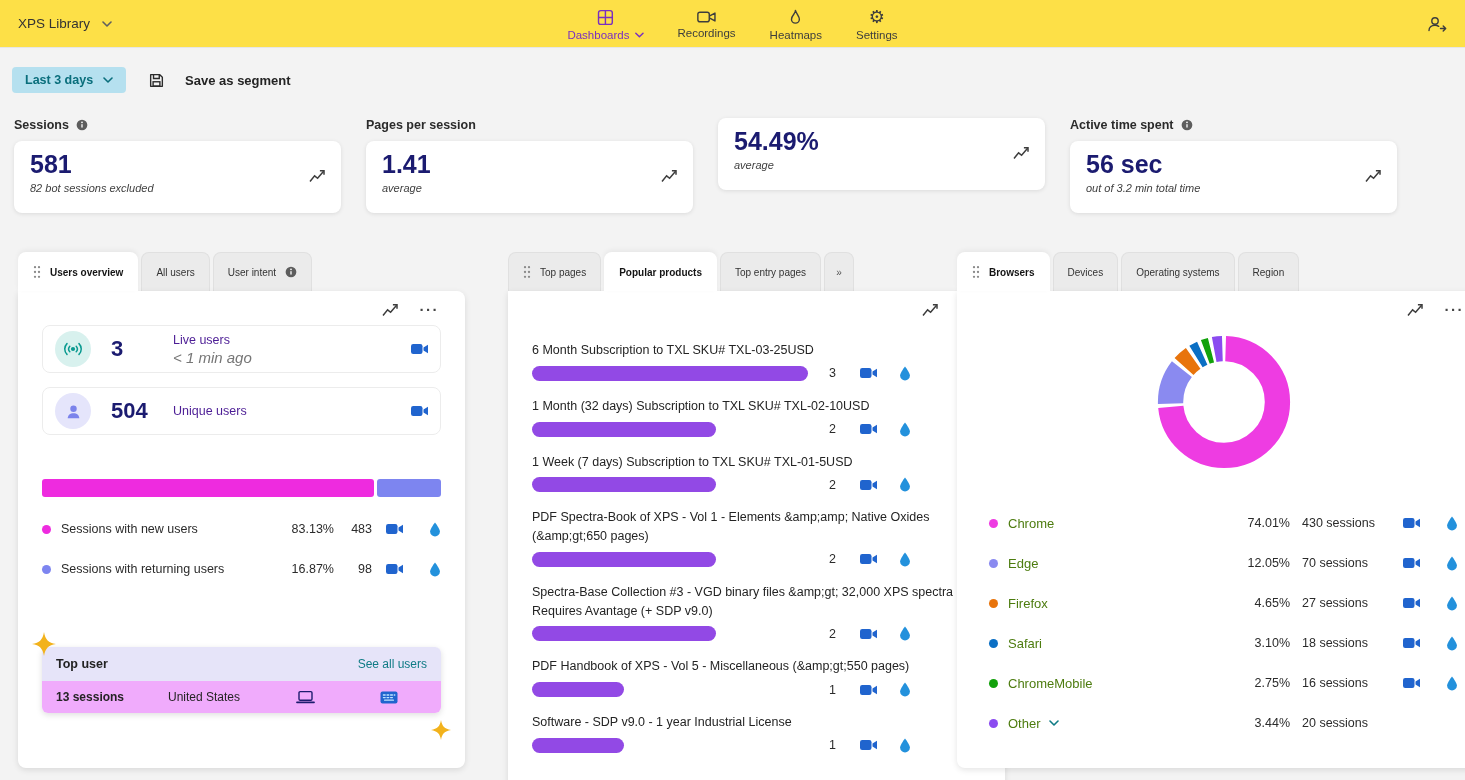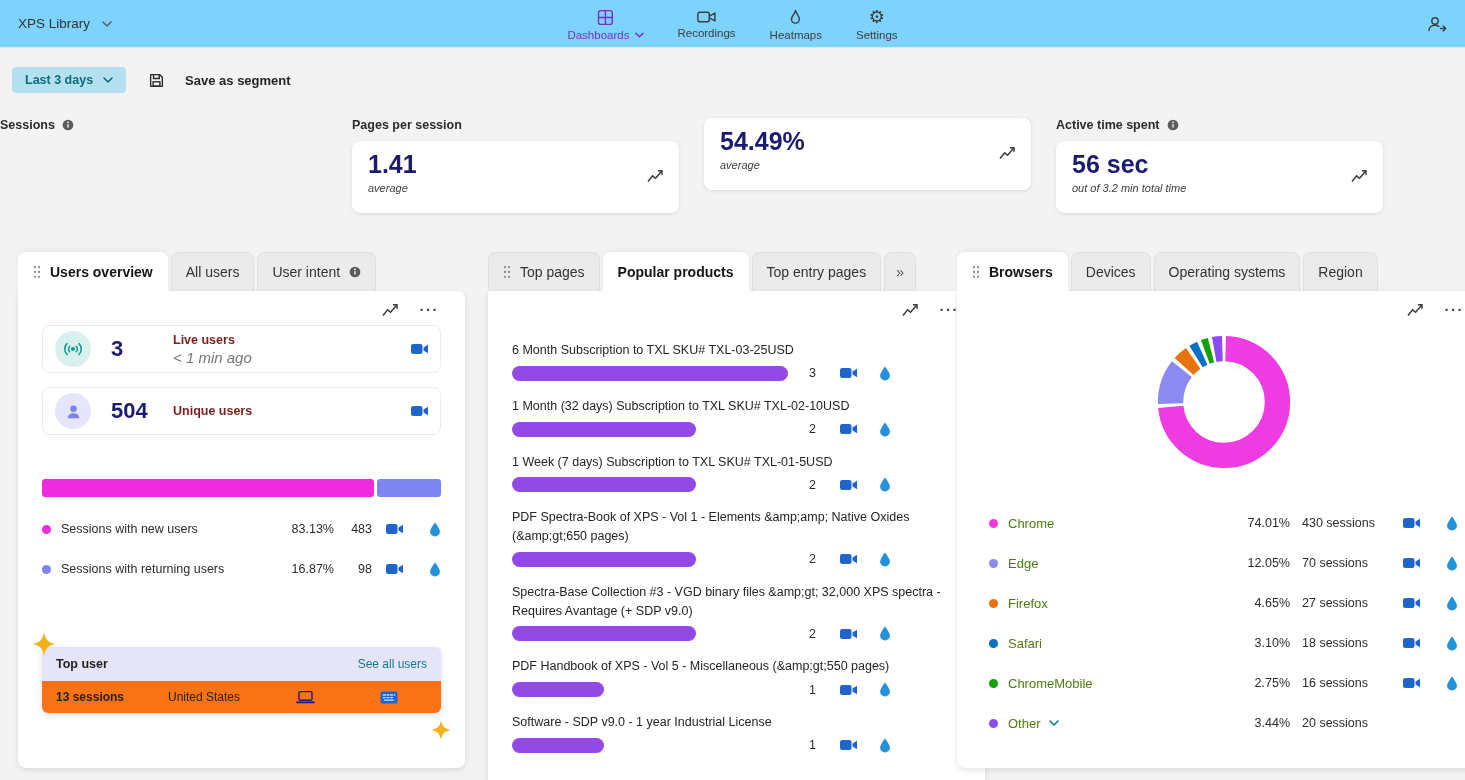--- a/index.html
+++ b/index.html
@@ -1,79 +1,79 @@
 <!DOCTYPE html>
 <html><head>
 <meta charset="utf-8">
 <style>
 *{box-sizing:border-box;margin:0;padding:0}
 html,body{width:1465px;height:780px}
 body{overflow:hidden;background:#f3f3f3;font-family:"Liberation Sans",sans-serif;position:relative;color:#242424}
 svg{display:block}
 
-.topbar{height:48px;background:#7dd3fc;border-bottom:1px solid #e6e6e6;display:flex;align-items:center;padding:0 18px;position:relative;z-index:6}
+.topbar{height:48px;background:#fde047;border-bottom:1px solid #e6e6e6;display:flex;align-items:center;padding:0 18px;position:relative;z-index:6}
 .project{display:flex;align-items:center;gap:12px;font-size:13.5px;color:#333;cursor:pointer}
 .main-nav{position:absolute;left:50%;transform:translateX(-50%);display:flex;gap:34px;height:100%;align-items:stretch}
 .nav-item{display:flex;flex-direction:column;align-items:center;justify-content:center;gap:3px;font-size:11.5px;color:#3d3d3d;cursor:pointer;padding-top:2px}
 .nav-item .lbl{display:flex;align-items:center;gap:5px}
 .nav-item.active{color:#7a2fc0}
 .gear{font-family:"DejaVu Sans",sans-serif;font-size:18px;line-height:18px}
 .invite{margin-left:auto;cursor:pointer}
 
 .toolbar{display:flex;align-items:center;gap:22px;padding:18px 0 0 12px;height:46px}
 .chip{background:#b5e0ef;color:#0a6e7c;font-size:12.5px;font-weight:bold;border-radius:4px;padding:6px 13px;display:flex;align-items:center;gap:10px;cursor:pointer}
 .save-seg{display:flex;align-items:center;gap:20px;font-size:13px;font-weight:bold;color:#242424;cursor:pointer}
 
-.metrics{display:flex;gap:25px;padding-left:0;margin-top:24px}
+.metrics{display:flex;gap:25px;padding-left:14px;margin-top:24px}
 .metric{width:327px}
 .m-label{display:flex;align-items:center;gap:7px;font-size:12.5px;font-weight:bold;color:#2b2b2b;margin-bottom:9px}
 .m-card{background:#fff;border-radius:8px;height:72px;box-shadow:0 1px 4px rgba(0,0,0,.1);padding:9px 16px;position:relative}
 .m-value{font-size:25px;font-weight:bold;color:#1b1b70;line-height:1.15}
 .m-sub{font-size:11px;font-style:italic;color:#3f3f3f;margin-top:3px}
 .m-chart{position:absolute;right:16px;top:27px;cursor:pointer}
 
 .panels{position:absolute;top:252px;left:0;width:100%;height:528px}
 .panel{position:absolute;top:0;bottom:0}
 .p1{left:18px;width:447px}
-.p2{left:488px;width:497px}
+.p2{left:508px;width:497px}
 .p3{left:957px;width:533px}
 .tabs{display:flex;gap:3px;height:39px}
-.tab{background:#ebebeb;border:1px solid #e0e0e0;border-bottom:none;border-radius:8px 8px 0 0;display:flex;align-items:center;gap:9px;padding:0 14px;font-size:14px;color:#333;cursor:pointer;white-space:nowrap}
+.tab{background:#ebebeb;border:1px solid #e0e0e0;border-bottom:none;border-radius:8px 8px 0 0;display:flex;align-items:center;gap:9px;padding:0 14px;font-size:10px;color:#333;cursor:pointer;white-space:nowrap}
 .tab.active{background:#fff;font-weight:bold;color:#141414;border-color:transparent;position:relative;z-index:2;box-shadow:0 -2px 5px rgba(0,0,0,.05)}
 .tab.ovf{padding:0 11px;color:#555}
 .card{position:absolute;left:0;right:0;top:39px;bottom:12px;background:#fff;border-radius:0 8px 8px 8px;box-shadow:0 2px 6px rgba(0,0,0,.11);padding:0 24px;overflow:hidden}
 .p2 .card{bottom:-40px}
 .hdr-icons{display:flex;justify-content:flex-end;align-items:center;gap:22px;padding:12px 2px 8px;height:34px}
 .more{font-size:15px;font-weight:bold;color:#454545;letter-spacing:1.5px;cursor:pointer;line-height:12px}
 .iconbtn{cursor:pointer}
 
 .stat-row{border:1px solid #ececec;border-radius:8px;display:flex;align-items:center;height:48px;padding:0 12px;margin-bottom:14px}
 .stat-row:first-of-type{margin-top:10px}
 .stat-ico{width:36px;height:36px;border-radius:50%;display:flex;align-items:center;justify-content:center;flex:0 0 auto}
 .ico-live{background:#d8f1ee}
 .ico-user{background:#e5e5fb}
 .stat-val{font-size:22px;font-weight:bold;color:#1b1b70;margin-left:20px;min-width:62px}
-.stat-lbl{font-size:12.5px;font-weight:bold;color:#7f1d1d}
+.stat-lbl{font-size:12.5px;font-weight:normal;color:#4c1d95}
 .stat-ago{font-size:15px;font-style:italic;color:#767676;margin-top:2px}
 .row-video{margin-left:auto}
 .split{display:flex;gap:3px;height:18px;margin-top:44px}
 .seg{border-radius:3px}
 .seg:last-child{flex:1}
 .legend{margin-top:12px}
 .leg-row{display:flex;align-items:center;height:40px}
 .dot{width:9px;height:9px;border-radius:50%;margin-right:10px;flex:0 0 auto}
 .leg-lbl{font-size:12.5px;color:#2b2b2b;flex:1}
 .leg-pct{font-size:12.5px;color:#2b2b2b;width:52px;text-align:right}
 .leg-cnt{font-size:12.5px;color:#2b2b2b;width:38px;text-align:right;margin-right:14px}
 .leg-icons{display:flex;gap:26px;align-items:center}
 .topuser{margin-top:58px;position:relative;border-radius:6px;box-shadow:0 2px 6px rgba(0,0,0,.13)}
 .tu-head{background:#e6e4f9;border-radius:6px 6px 0 0;height:34px;display:flex;align-items:center;justify-content:space-between;padding:0 14px}
 .tu-title{font-size:12.5px;font-weight:bold;color:#222}
 .tu-link{font-size:12px;color:#0f7b85;cursor:pointer}
-.tu-body{height:25px;display:flex;align-items:center;padding:16px 14px;background:#f97316;border-radius:0 0 6px 6px}
+.tu-body{height:25px;display:flex;align-items:center;padding:16px 14px;background:#f0abfc;border-radius:0 0 6px 6px}
 .tu-sess{font-size:12px;font-weight:bold;width:112px}
 .tu-country{font-size:12px;width:128px}
 .tu-dev{width:84px;display:flex}
 .sparkle{position:absolute}
 .sp1{left:-10px;top:-15px}
 .sp2{right:-10px;bottom:-27px}
 
 .prod-row{margin-top:16px}
 .prod-title{font-size:12.5px;color:#242424;line-height:1.5;margin-bottom:6px;padding-right:4px}
 .prod-line{display:flex;align-items:center}
@@ -256,20 +256,29 @@
 <div class="metrics">
   <div class="metric">
     <div class="m-label">
         <span>Sessions</span>
         <span>
           <svg width="12" height="12">
             <use href="#i-info"></use>
           </svg>
         </span>
       </div>
+    <div class="m-card">
+      <div class="m-value">581</div>
+      <div class="m-sub">82 bot sessions excluded</div>
+      <span class="m-chart">
+          <svg width="16" height="16">
+            <use href="#i-chart"></use>
+          </svg>
+        </span>
+    </div>
   </div>
   <div class="metric">
     <div class="m-label">
         <span>Pages per session</span>
       </div>
     <div class="m-card">
       <div class="m-value">1.41</div>
       <div class="m-sub">average</div>
       <span class="m-chart">
           <svg width="16" height="16">

